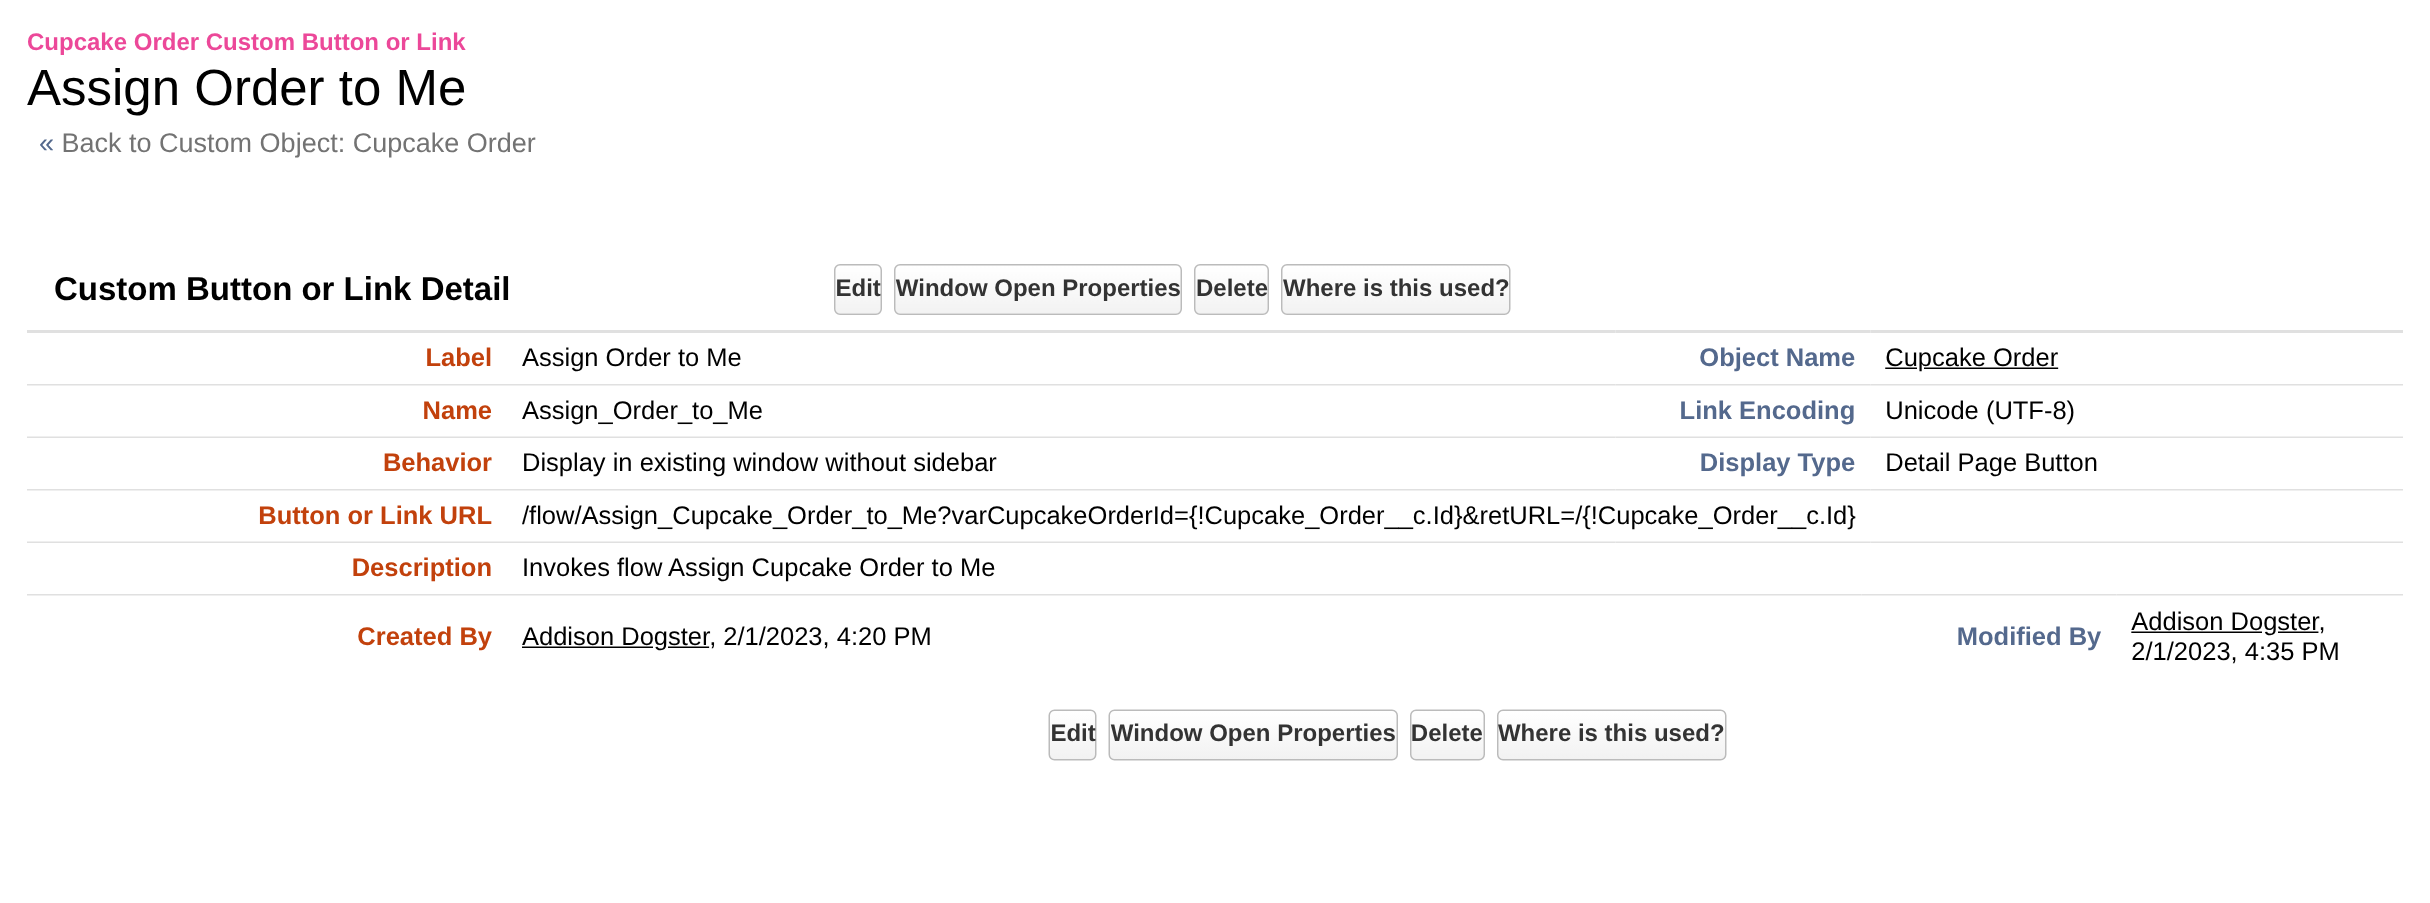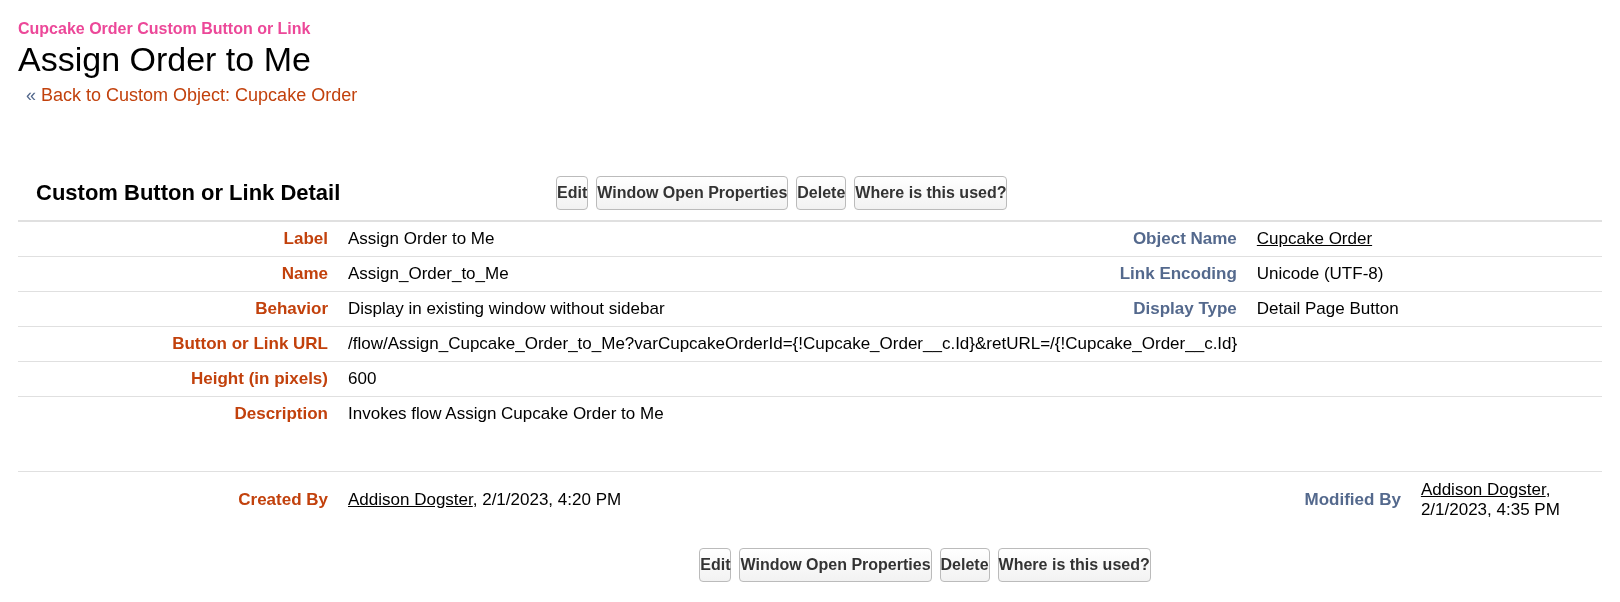--- a/index.html
+++ b/index.html
@@ -28,21 +28,21 @@
     }
     .back-link-row {
       font-size: 18px;
       color: #54698d;
       margin-left: 8px;
     }
     .back-link-row .chevron {
       color: #54698d;
     }
     .back-link-row a {
-      color: #c2410c;
+      color: #737373;
       text-decoration: none;
     }
     .section-spacer {
       height: 70px;
     }
     .section-header-row {
       display: flex;
       align-items: center;
       padding: 0 18px 10px 18px;
     }
@@ -96,21 +96,20 @@
       width: 170px;
       font-weight: bold;
       color: #54698d;
       white-space: nowrap;
     }
     .underline-link {
       text-decoration: underline;
       color: #000;
     }
     .audit-section {
-      margin-top: 40px;
     }
     .audit-table {
       width: 100%;
       border-collapse: collapse;
     }
     .audit-table tr {
       border-top: 1px solid #e0e0e0;
     }
     .audit-table td {
       padding: 8px 10px;
@@ -166,24 +165,20 @@
   </tr>
   <tr>
     <td class="label-cell">Behavior</td>
     <td class="value-cell">Display in existing window without sidebar</td>
     <td class="label-cell-right">Display Type</td>
     <td class="value-cell">Detail Page Button</td>
   </tr>
   <tr>
     <td class="label-cell">Button or Link URL</td>
     <td class="value-cell" colspan="3">/flow/Assign_Cupcake_Order_to_Me?varCupcakeOrderId={!Cupcake_Order__c.Id}&amp;retURL=/{!Cupcake_Order__c.Id}</td>
-  </tr>
-  <tr>
-    <td class="label-cell">Height (in pixels)</td>
-    <td class="value-cell" colspan="3">600</td>
   </tr>
   <tr>
     <td class="label-cell">Description</td>
     <td class="value-cell" colspan="3">Invokes flow Assign Cupcake Order to Me</td>
   </tr>
 </tbody>
   </table>
 
 <div class="audit-section">
   <table class="audit-table">

